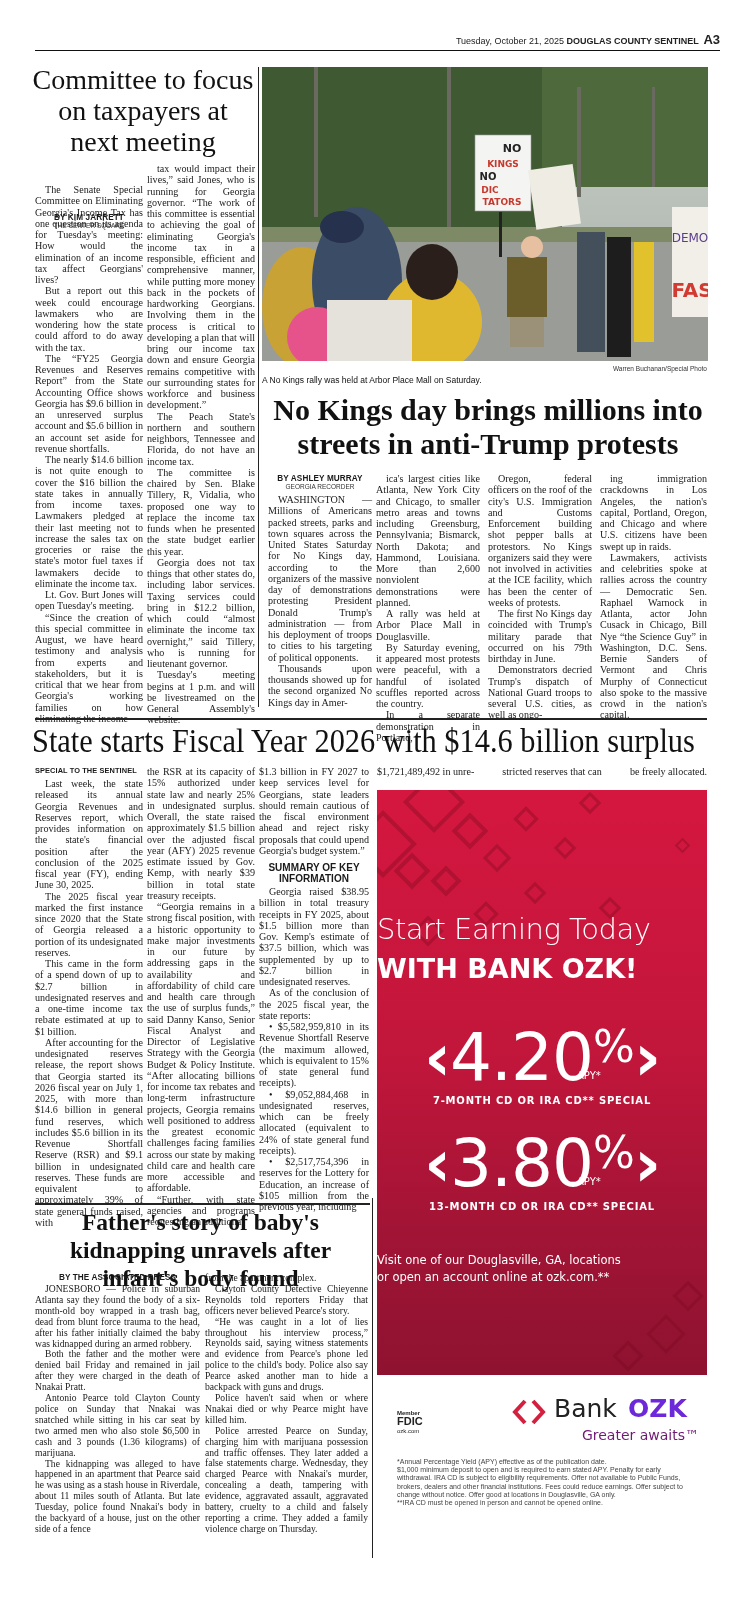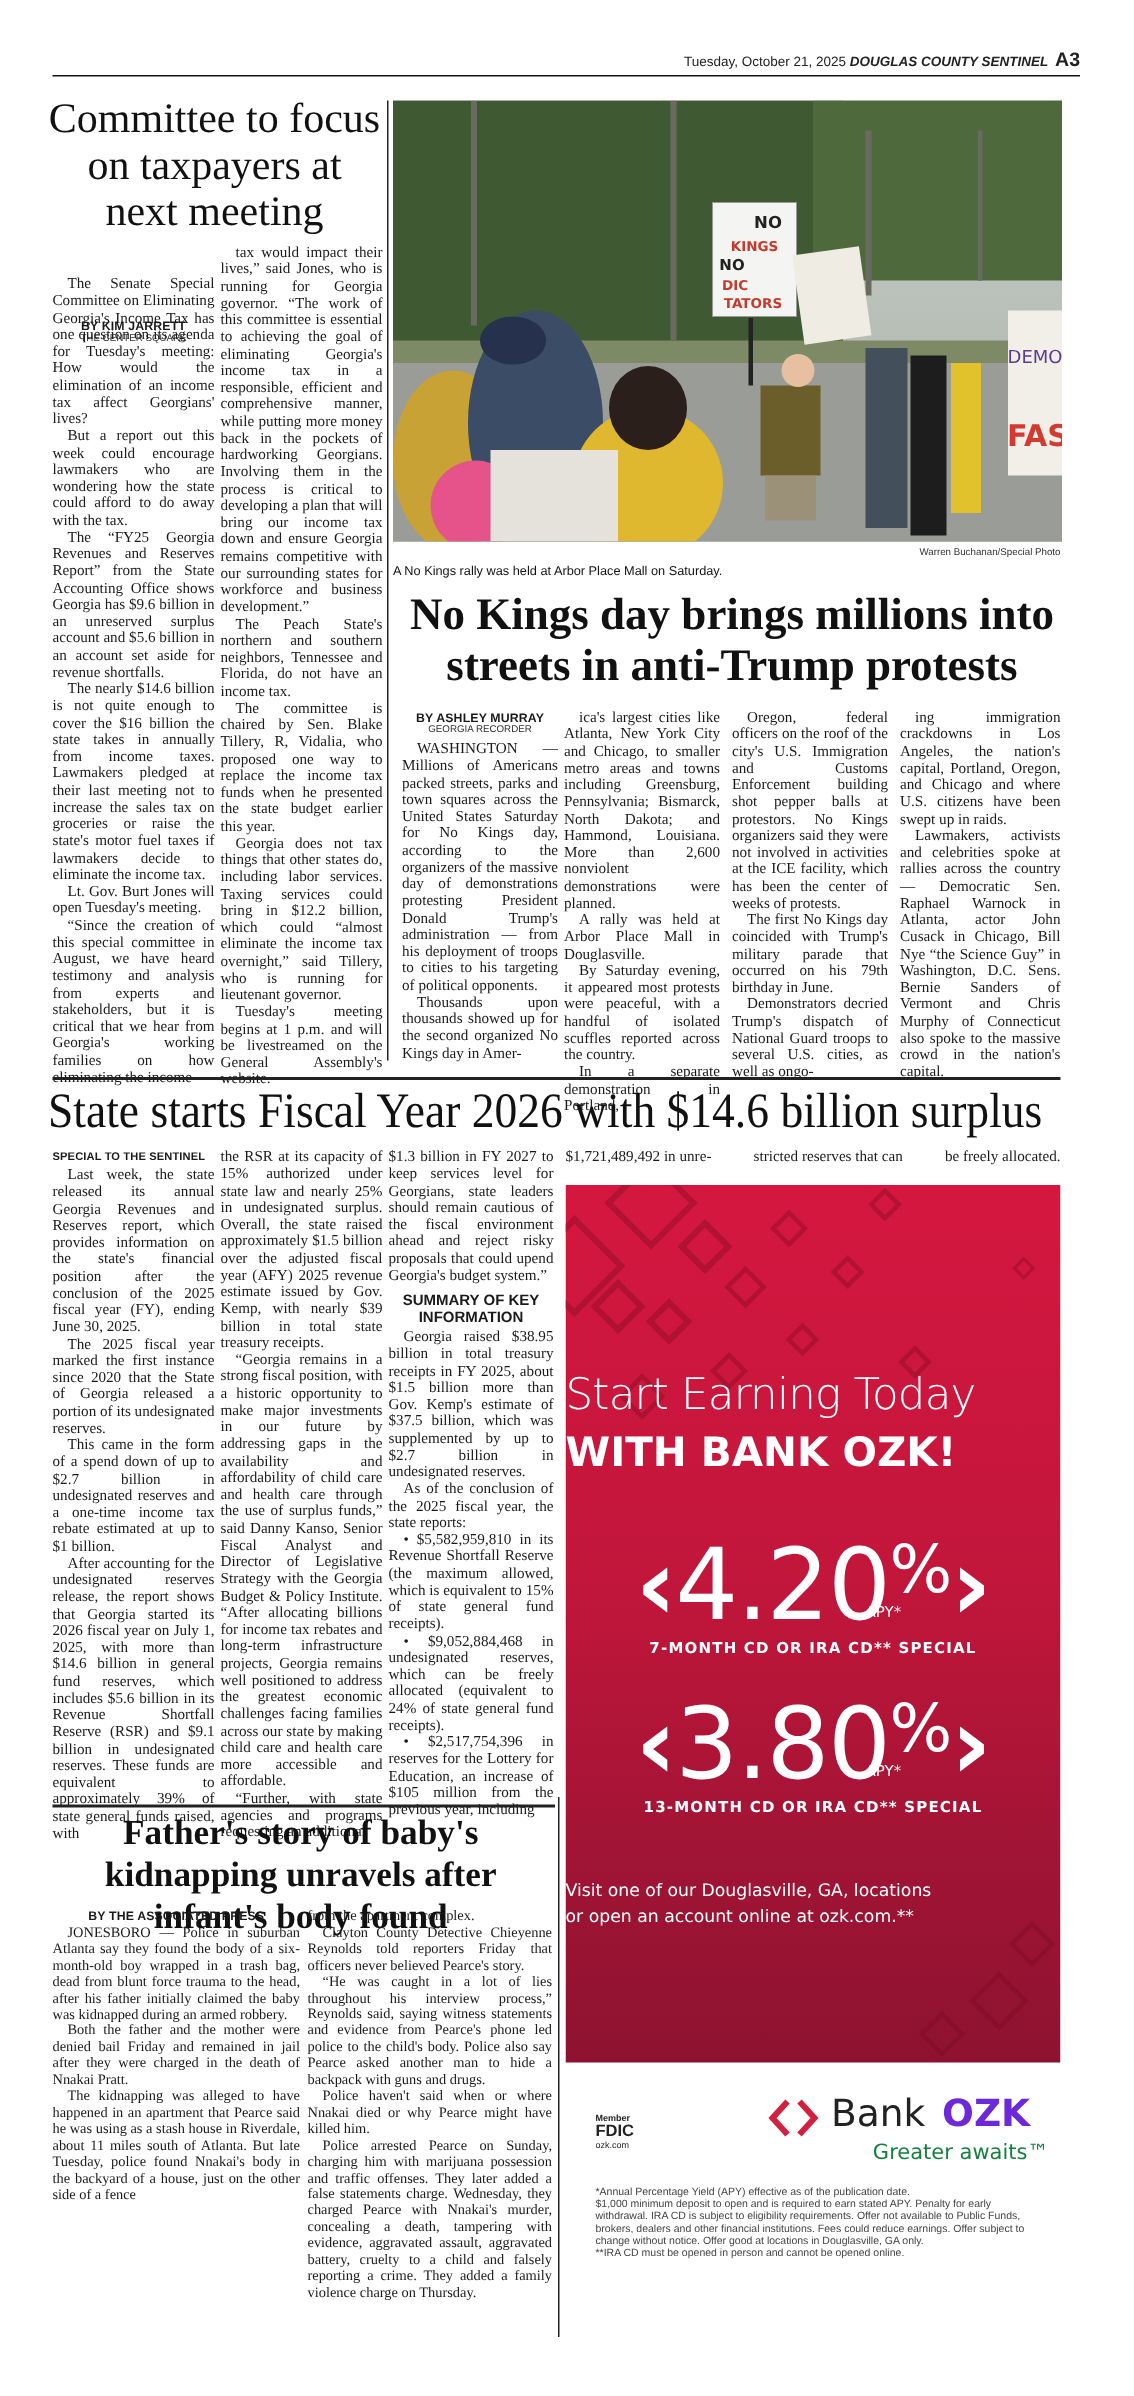--- a/index.html
+++ b/index.html
@@ -1,21 +1,21 @@
 <!DOCTYPE html>
 <html><head>
 <meta charset="utf-8">
 <style>
   html,body{margin:0;padding:0;background:#fff;}
   body{width:756px;height:1597px;position:relative;overflow:hidden;color:#1a1a1a;
        font-family:"DejaVu Serif","Liberation Serif",serif;}
   .abs{position:absolute;}
   .masthead{left:35px;top:0;width:685px;height:50px;border-bottom:1.5px solid #111;}
   .masthead .line{position:absolute;right:0;bottom:3px;font-family:"Liberation Sans",sans-serif;font-size:9px;color:#222;white-space:nowrap;}
-  .masthead .paper{font-weight:bold;font-style:italic;}
+  .masthead .paper{font-weight:bold;}
   .masthead .pg{font-weight:bold;font-size:13px;margin-left:2px;}
   .headline{font-family:"Liberation Serif","DejaVu Serif",serif;text-align:center;color:#111;line-height:1.08;}
   .byline{font-family:"Liberation Sans",sans-serif;font-weight:bold;font-size:8.2px;text-align:center;letter-spacing:0.1px;}
   .org{font-family:"Liberation Sans",sans-serif;font-size:6.5px;text-align:center;color:#333;}
   .col{font-family:"Liberation Serif","DejaVu Serif",serif;font-size:10.1px;line-height:11.25px;text-align:justify;hyphens:auto;color:#1a1a1a;}
   .col p{margin:0;text-indent:10px;}
   .col p.noind{text-indent:0;}
   .subhead{font-family:"Liberation Sans",sans-serif;font-weight:bold;font-size:10px;text-align:center;line-height:11px;margin:6px 0 2px;}
   .vrule{position:absolute;width:1px;background:#222;}
   .hrule{position:absolute;height:1px;background:#222;}
@@ -219,21 +219,21 @@
   </div>
 
   <div class="abs" style="left:135px;top:606px;width:190px;height:30px;">
     <svg width="34" height="28" viewBox="0 0 34 28" style="position:absolute;left:0;top:2px;">
       <polyline points="13,3 3,14 13,25" fill="none" stroke="#d4203f" stroke-width="4"></polyline>
       <polyline points="21,3 31,14 21,25" fill="none" stroke="#d4203f" stroke-width="4"></polyline>
     </svg>
     <span style="position:absolute;left:42px;top:-2px;font-family:'DejaVu Sans',sans-serif;font-size:25px;color:#222;">Bank</span>
     <span style="position:absolute;left:116px;top:-2px;font-family:'DejaVu Sans',sans-serif;font-size:25px;font-weight:bold;color:#6d28d9;">OZK</span>
   </div>
-  <div class="abs" style="left:150px;top:637px;width:172px;text-align:right;font-family:'DejaVu Sans',sans-serif;font-size:14px;color:#15803d;">Greater awaits™</div>
+  <div class="abs" style="left:150px;top:637px;width:172px;text-align:right;font-family:'DejaVu Sans',sans-serif;font-size:14px;color:#701a75;">Greater awaits™</div>
 
   <div class="abs" style="left:20px;top:620px;font-family:'Liberation Sans',sans-serif;color:#222;">
     <div style="font-size:6px;font-weight:bold;">Member</div>
     <div style="font-size:11px;font-weight:900;line-height:10px;">FDIC</div>
     <div style="font-size:6px;margin-top:2px;">ozk.com</div>
   </div>
 
   <div class="abs disclaim" style="left:20px;top:668px;width:300px;">
       <div>*Annual Percentage Yield (APY) effective as of the publication date.</div>
       <div>$1,000 minimum deposit to open and is required to earn stated APY. Penalty for early withdrawal. IRA CD is subject to eligibility requirements. Offer not available to Public Funds, brokers, dealers and other financial institutions. Fees could reduce earnings. Offer subject to change without notice. Offer good at locations in Douglasville, GA only.</div>
@@ -242,20 +242,21 @@
 </div>
 
 <div class="vrule" style="left:372px;top:1198px;height:360px;"></div>
 <div class="hrule" style="left:35px;top:1203px;width:335px;height:1.5px;"></div>
 
 <div class="abs headline" style="left:33px;top:1208px;width:335px;font-size:23.5px;line-height:28px;font-weight:bold;">Father's story of baby's kidnapping unravels after infant's body found</div>
 <div class="abs byline" style="left:35px;top:1273px;width:165px;">BY THE ASSOCIATED PRESS</div>
 <div class="abs col" style="left:35px;top:1284px;width:165px;font-size:9.6px;line-height:10.9px;">
     <p>JONESBORO — Police in suburban Atlanta say they found the body of a six-month-old boy wrapped in a trash bag, dead from blunt force trauma to the head, after his father initially claimed the baby was kidnapped during an armed robbery.</p>
     <p>Both the father and the mother were denied bail Friday and remained in jail after they were charged in the death of Nnakai Pratt.</p>
+    <p>Antonio Pearce told Clayton County police on Sunday that Nnakai was snatched while sitting in his car seat by two armed men who also stole $6,500 in cash and 3 pounds (1.36 kilograms) of marijuana.</p>
     <p>The kidnapping was alleged to have happened in an apartment that Pearce said he was using as a stash house in Riverdale, about 11 miles south of Atlanta. But late Tuesday, police found Nnakai's body in the backyard of a house, just on the other side of a fence</p>
   </div>
 <div class="abs col" style="left:205px;top:1273px;width:163px;font-size:9.6px;line-height:10.9px;">
     <p class="noind">from the apartment complex.</p>
     <p>Clayton County Detective Chieyenne Reynolds told reporters Friday that officers never believed Pearce's story.</p>
     <p>“He was caught in a lot of lies throughout his interview process,” Reynolds said, saying witness statements and evidence from Pearce's phone led police to the child's body. Police also say Pearce asked another man to hide a backpack with guns and drugs.</p>
     <p>Police haven't said when or where Nnakai died or why Pearce might have killed him.</p>
     <p>Police arrested Pearce on Sunday, charging him with marijuana possession and traffic offenses. They later added a false statements charge. Wednesday, they charged Pearce with Nnakai's murder, concealing a death, tampering with evidence, aggravated assault, aggravated battery, cruelty to a child and falsely reporting a crime. They added a family violence charge on Thursday.</p>
   </div>
 

